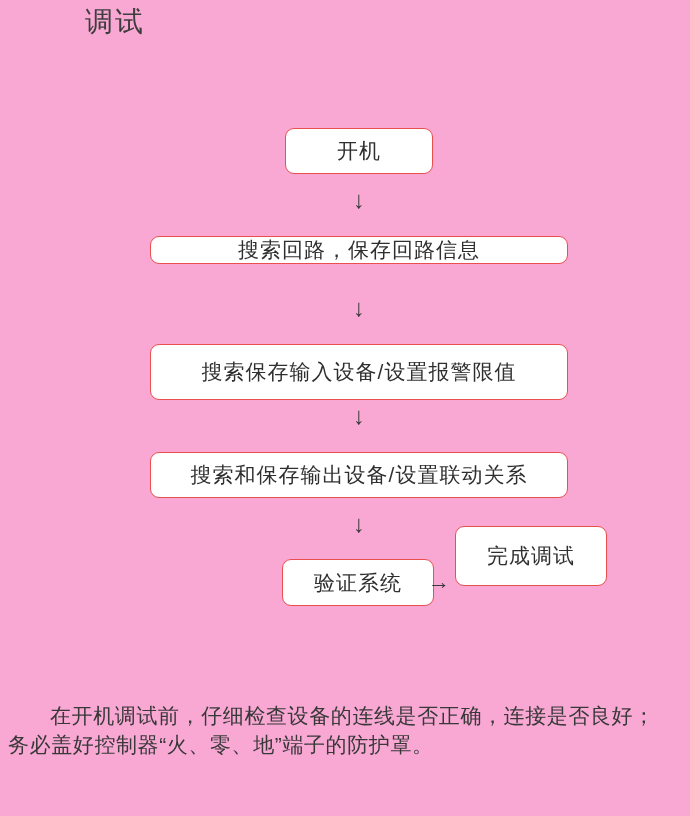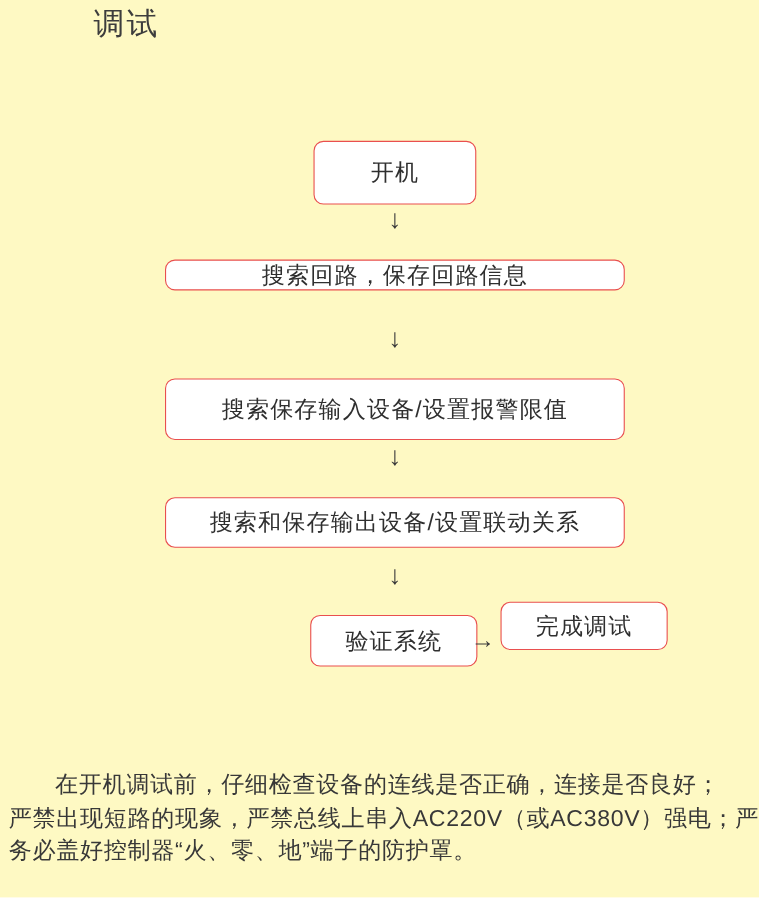--- a/index.html
+++ b/index.html
@@ -4,21 +4,21 @@
 <style>
   html, body {
     margin: 0;
     padding: 0;
     background: #ffffff;
   }
   .page {
     position: relative;
     width: 690px;
     height: 816px;
-    background: #fef9c3;
+    background: #f9a8d4;
     font-family: "Liberation Sans", "DejaVu Sans", sans-serif;
     overflow: hidden;
   }
   .page-title {
     position: absolute;
     left: 85px;
     top: 6px;
     font-size: 28px;
     line-height: 32px;
     color: #3d3d3d;
@@ -41,26 +41,26 @@
     border-radius: 9px;
     background: #ffffff;
     color: #2f2f2f;
     font-size: 21px;
     letter-spacing: 1px;
     display: flex;
     align-items: center;
     justify-content: center;
     text-align: center;
   }
-  .box-1 { left: 285px; top: 128px; width: 148px; height: 58px; }
+  .box-1 { left: 285px; top: 128px; width: 148px; height: 46px; }
   .box-2 { left: 150px; top: 236px; width: 418px; height: 28px; }
   .box-3 { left: 150px; top: 344px; width: 418px; height: 56px; }
   .box-4 { left: 150px; top: 452px; width: 418px; height: 46px; }
   .box-5 { left: 282px; top: 559px; width: 152px; height: 47px; }
-  .box-6 { left: 455px; top: 547px; width: 152px; height: 44px; }
+  .box-6 { left: 455px; top: 526px; width: 152px; height: 60px; }
   .flow-arrow-down {
     position: absolute;
     left: 345px;
     width: 28px;
     text-align: center;
     font-size: 24px;
     color: #3a3a3a;
     line-height: 24px;
   }
   .arrow-1 { top: 188px; }
@@ -99,21 +99,21 @@
     position: absolute;
     left: 8px;
     top: 701px;
     width: 678px;
     font-size: 21px;
     line-height: 29px;
     color: #383838;
     letter-spacing: 0.6px;
   }
   .note-line { white-space: nowrap; }
-  .note-line.indent { text-indent: 42px; font-family: Liberation Mono, monospace; }
+  .note-line.indent { text-indent: 42px; }
 </style>
 </head>
 <body>
 
 <div class="page">
 
   <div class="page-title">调试</div>
 
 
   <div>
@@ -130,17 +130,16 @@
     <div class="flow-arrow-down arrow-4">↓</div>
 
     <div class="flow-box box-5">验证系统</div>
     <div class="flow-arrow-right">→</div>
     <div class="flow-box box-6">完成调试</div>
   </div>
 
 
   <div class="note-body">
     <div class="note-line indent">在开机调试前，仔细检查设备的连线是否正确，连接是否良好；</div>
-    <div class="note-line">严禁出现短路的现象，严禁总线上串入AC220V（或AC380V）强电；严</div>
     <div class="note-line">务必盖好控制器“火、零、地”端子的防护罩。</div>
   </div>
 
 </div>
 
 </body></html>

